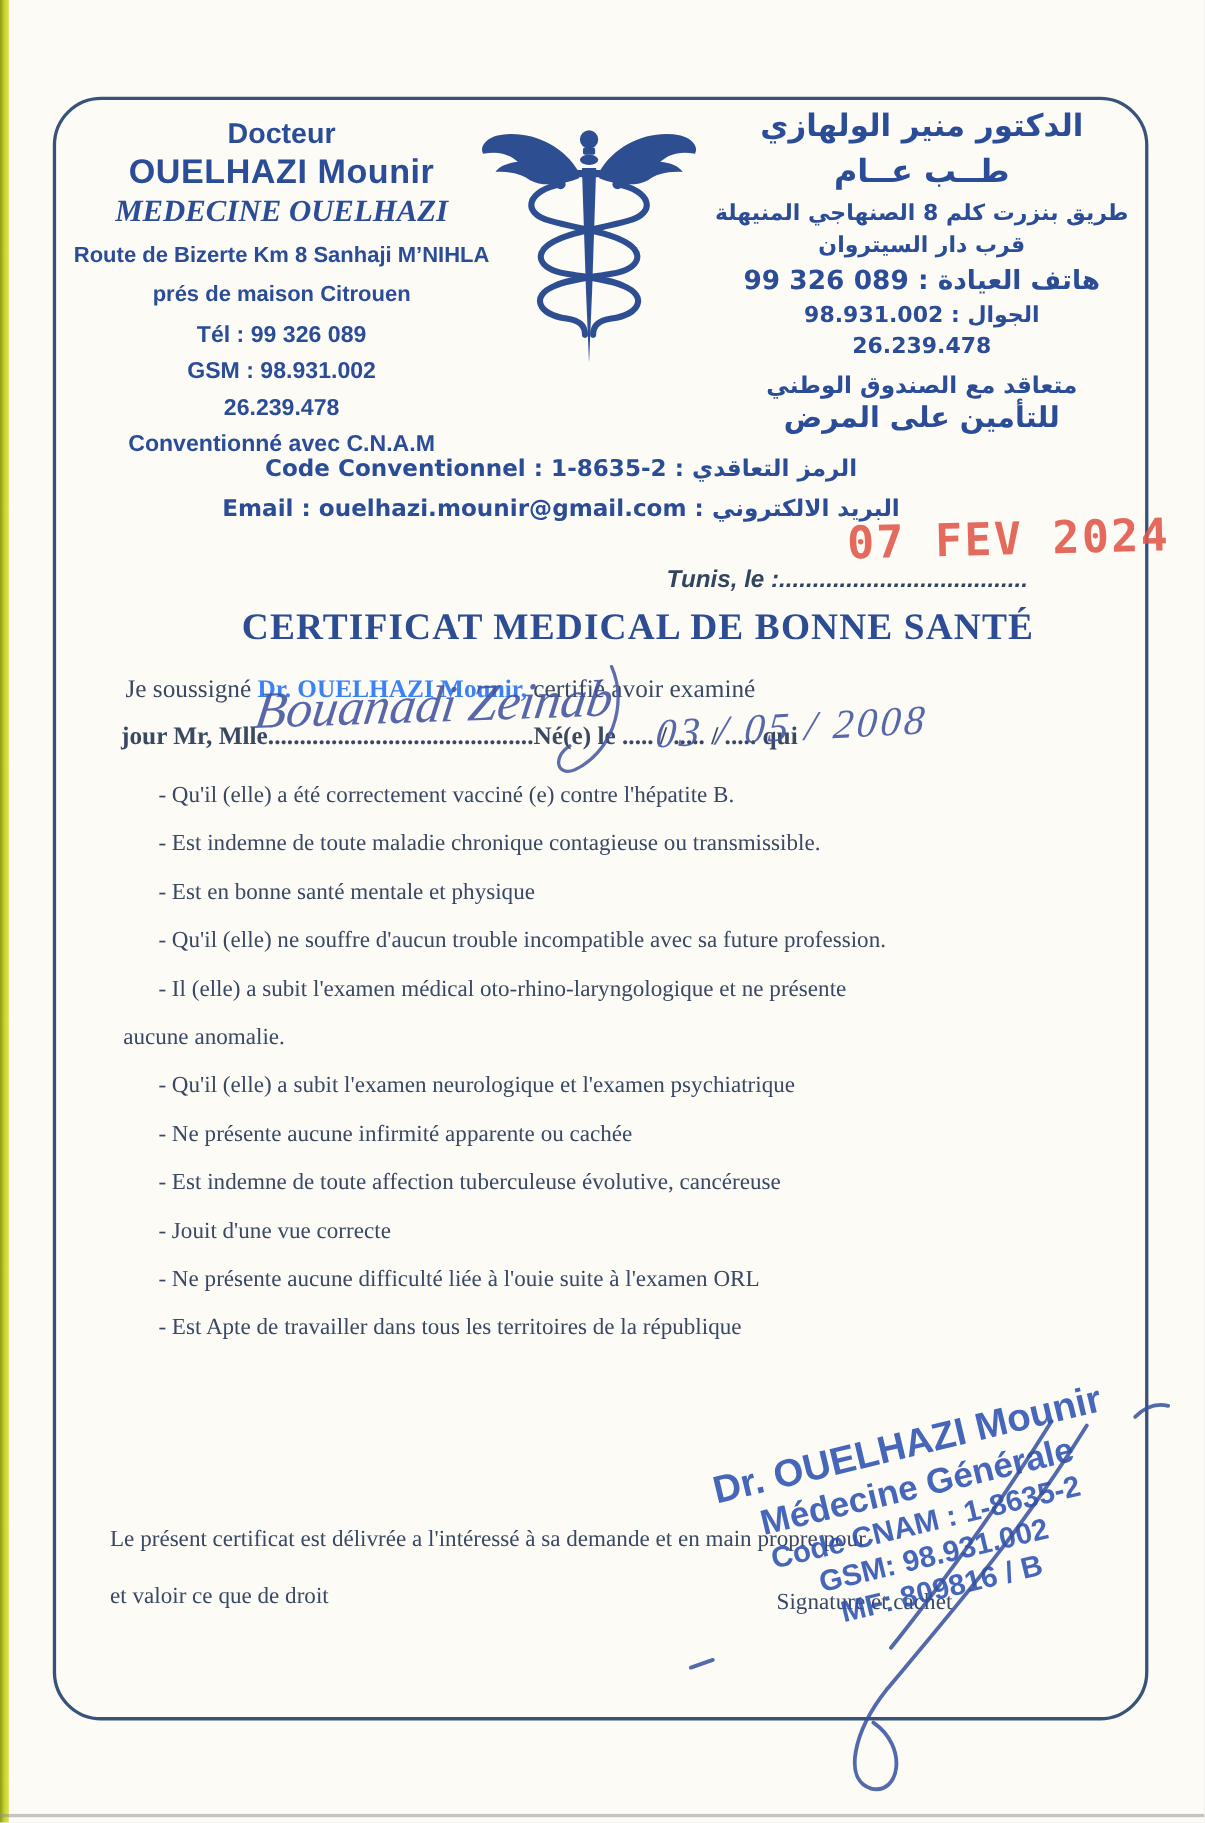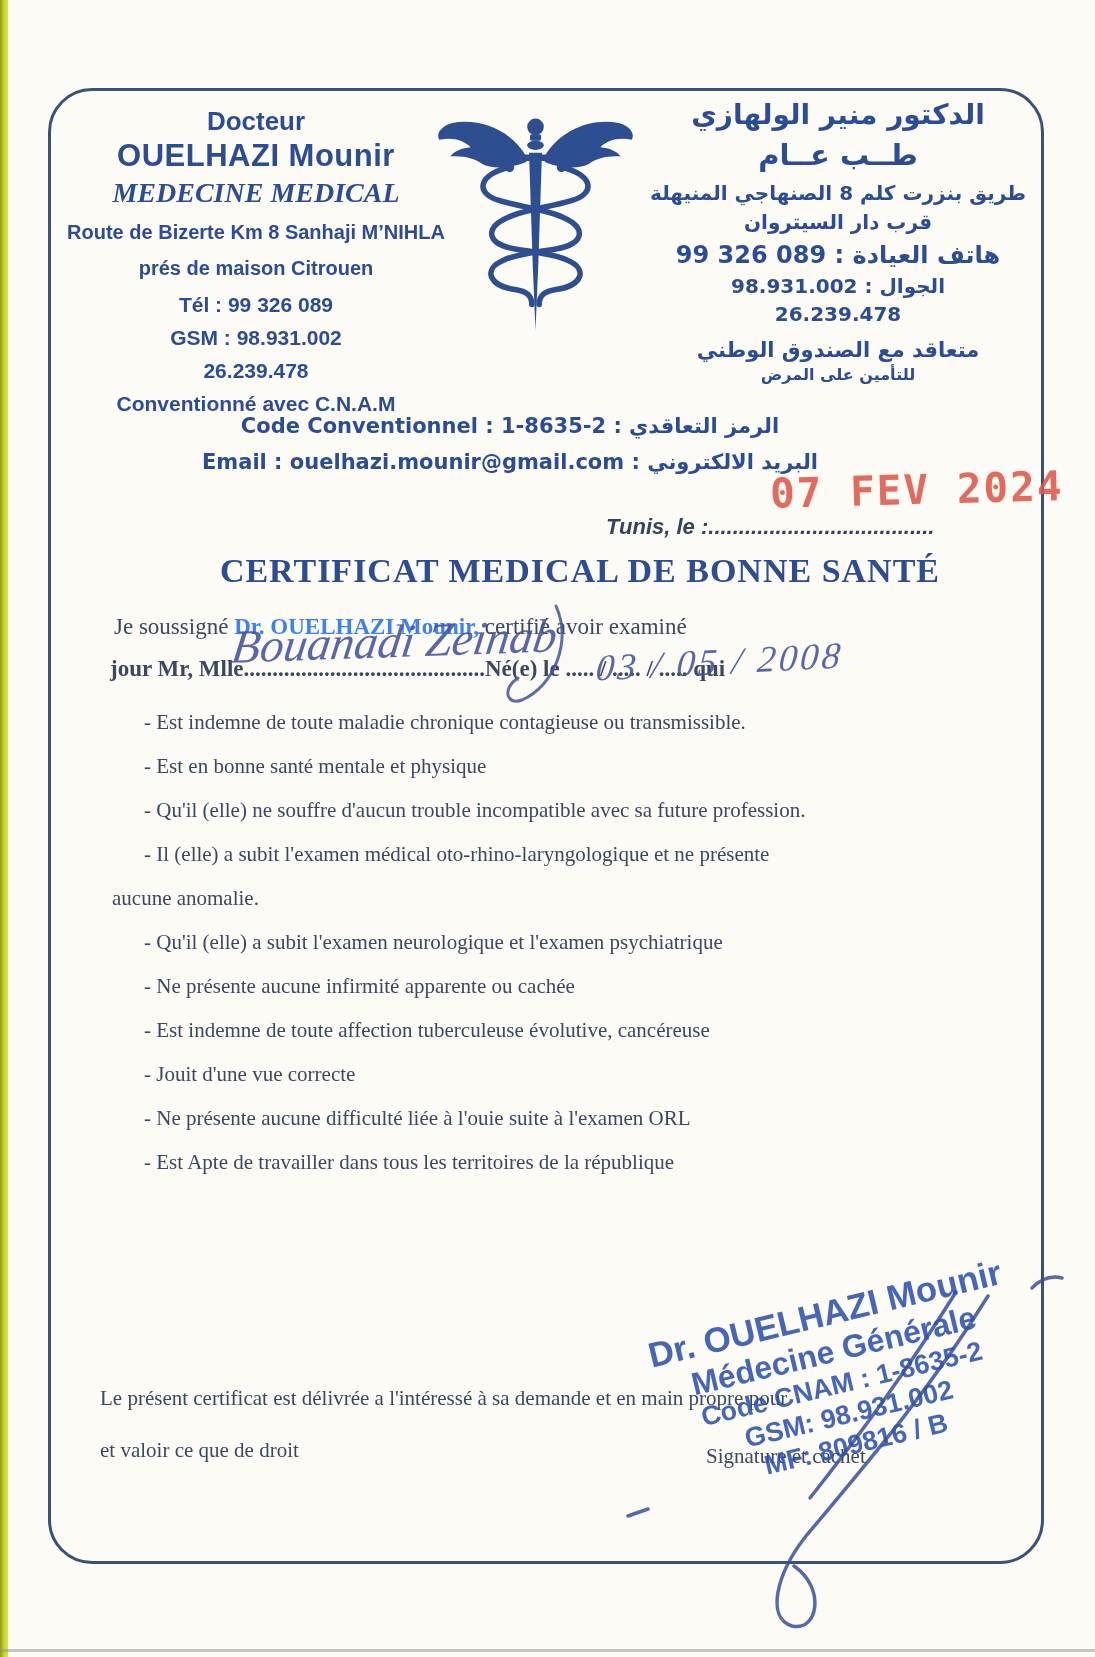--- a/index.html
+++ b/index.html
@@ -33,21 +33,21 @@
   .hdr-right{left:638px;top:98px;width:400px;text-align:center;direction:rtl;
     font-family:"DejaVu Sans",sans-serif;font-weight:bold;}
   .aL1{font-size:28px;margin-bottom:7px;text-align:center;}
   .aL2{font-size:29px;margin-bottom:9px;}
   .aL3{font-size:20px;margin-bottom:5px;}
   .aL4{font-size:20px;margin-bottom:7px;}
   .aL5{font-size:24px;margin-bottom:5px;}
   .aL6{font-size:20px;margin-bottom:4px;}
   .aL7{font-size:20px;margin-bottom:12px;text-align:center;}
   .aL8{font-size:21px;margin-bottom:3px;}
-  .aL9{font-size:16px;}
+  .aL9{font-size:26px;}
 
   .logo{left:428px;top:112px;width:215px;height:222px;}
 
   .mid-line{left:60px;width:900px;text-align:center;font-family:"DejaVu Sans",sans-serif;
     font-weight:bold;font-size:21px;}
   .code-line{top:414px;}
   .email-line{top:450px;}
 
   .date-stamp{left:770px;top:466px;font-family:"DejaVu Sans Mono",monospace;
     font-weight:bold;font-size:41px;color:#e2574a;letter-spacing:2px;opacity:.88;
@@ -90,21 +90,21 @@
 
 <div class="page">
 
   <div class="abs left-strip"></div>
   <div class="abs bottom-scanline"></div>
   <div class="abs cert-border"></div>
 
   <div class="abs hdr-left ink">
     <div class="hL1">Docteur</div>
     <div class="hL2">OUELHAZI Mounir</div>
-    <div class="hL3">MEDECINE MEDICAL</div>
+    <div class="hL3">MEDECINE OUELHAZI</div>
     <div class="hL4">Route de Bizerte Km 8 Sanhaji M’NIHLA</div>
     <div class="hL5">prés de maison Citrouen</div>
     <div class="hL6">Tél : 99 326 089</div>
     <div class="hL7">GSM : 98.931.002</div>
     <div class="hL8">26.239.478</div>
     <div class="hL9">Conventionné avec C.N.A.M</div>
   </div>
 
   <div class="abs logo">
     <svg width="215" height="222" viewBox="0 0 220 240">
@@ -144,20 +144,21 @@
   <div class="abs tunis-line nowrap">Tunis, le :.....................................</div>
 
   <div class="abs title nowrap">CERTIFICAT MEDICAL DE BONNE SANTÉ</div>
 
   <div class="abs intro1 body-ink nowrap"><span>Je soussigné </span><b>Dr. OUELHAZI Mounir,</b><span> certifié avoir examiné</span></div>
   <div class="abs intro2 body-ink nowrap">jour Mr, Mlle..........................................Né(e) le ..... / ..... / ..... qui</div>
   <div class="abs hand hand-name nowrap">Bouanadi Zeinab</div>
   <div class="abs hand hand-date nowrap">03 / 05 / 2008</div>
 
   <div class="abs list body-ink">
+    <div class="item">- Qu'il (elle) a été correctement vacciné (e) contre l'hépatite B.</div>
     <div class="item">- Est indemne de toute maladie chronique contagieuse ou transmissible.</div>
     <div class="item">- Est en bonne santé mentale et physique</div>
     <div class="item">- Qu'il (elle) ne souffre d'aucun trouble incompatible avec sa future profession.</div>
     <div class="item">- Il (elle) a subit l'examen médical oto-rhino-laryngologique et ne présente</div>
     <div class="cont">aucune anomalie.</div>
     <div class="item">- Qu'il (elle) a subit l'examen neurologique et l'examen psychiatrique</div>
     <div class="item">- Ne présente aucune infirmité apparente ou cachée</div>
     <div class="item">- Est indemne de toute affection tuberculeuse évolutive, cancéreuse</div>
     <div class="item">- Jouit d'une vue correcte</div>
     <div class="item">- Ne présente aucune difficulté liée à l'ouie suite à l'examen ORL</div>

